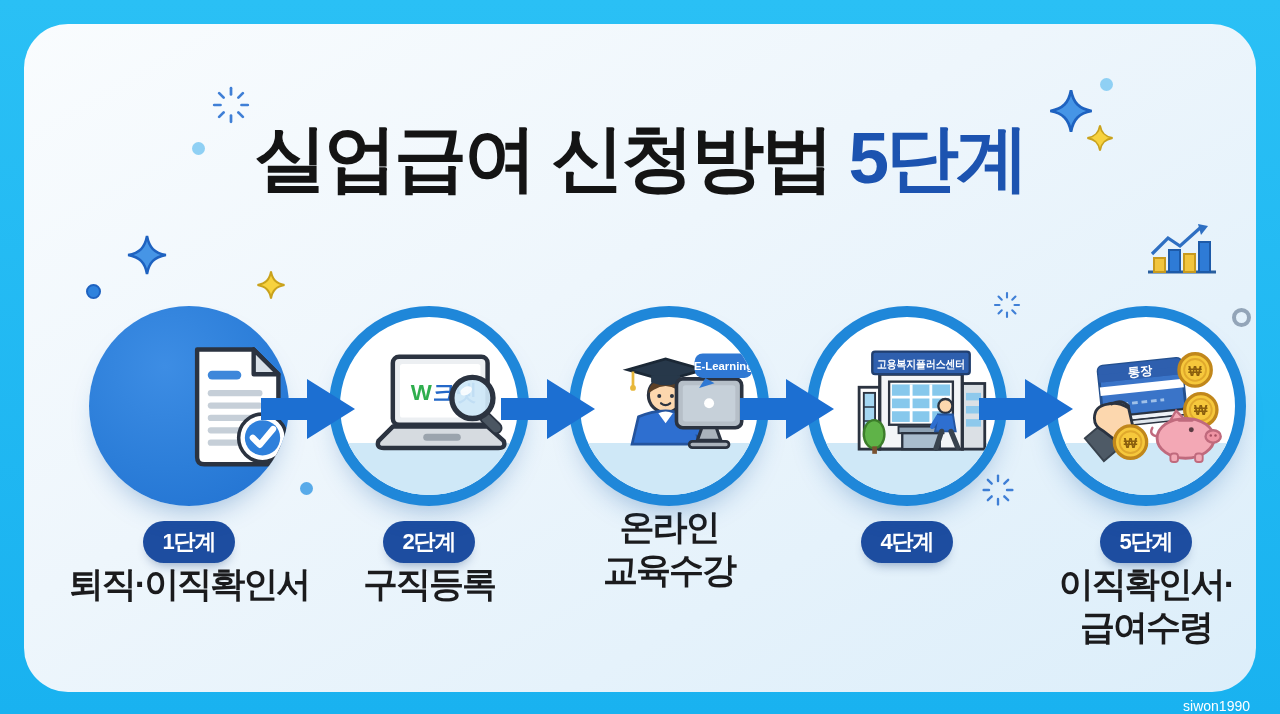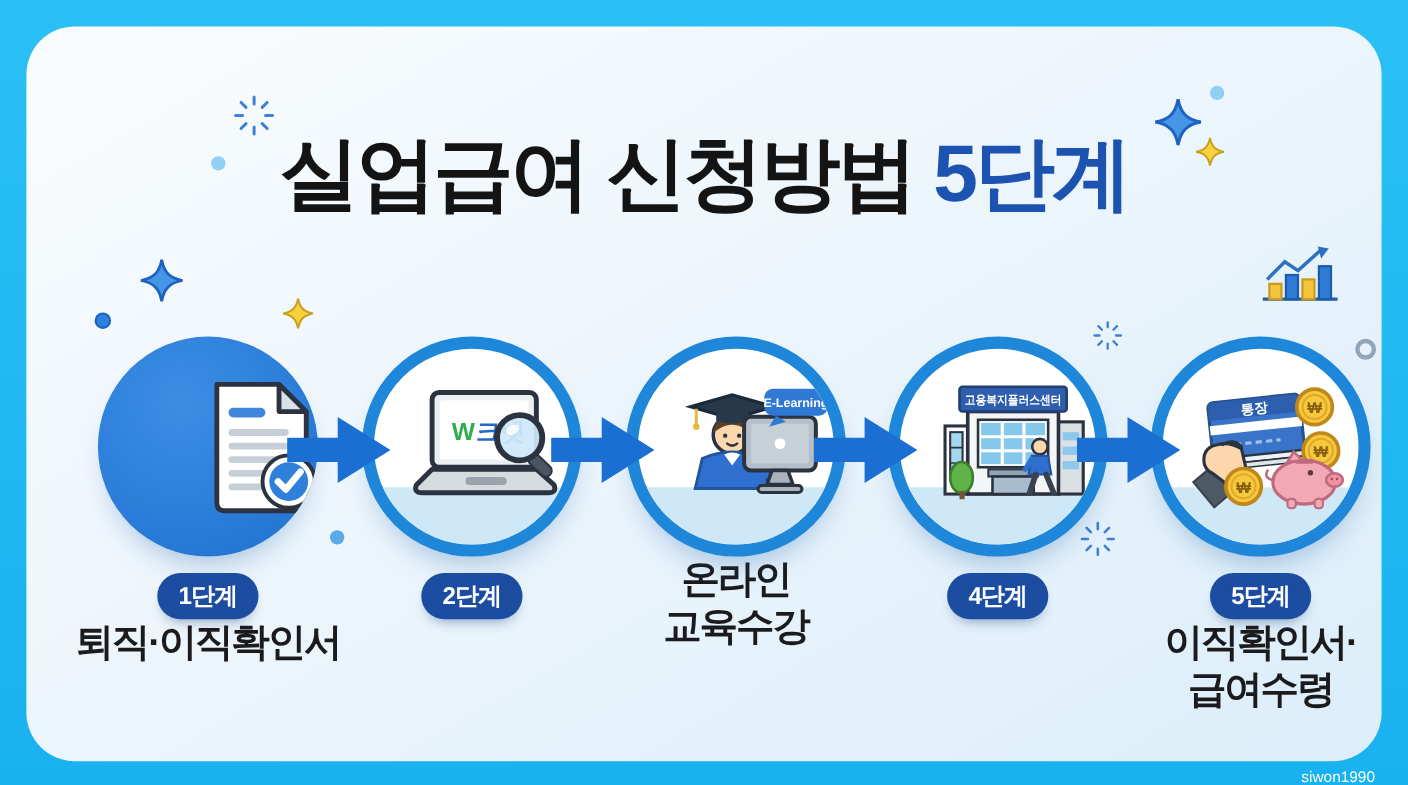--- a/index.html
+++ b/index.html
@@ -138,20 +138,21 @@
             <rect x="134" y="64" width="28" height="12" rx="6" transform="rotate(44 134 64)" fill="#4b5662" stroke="#2b3340" stroke-width="2"></rect>
             <circle cx="119" cy="50" r="23" fill="#cde7f8" fill-opacity="0.93" stroke="#2b3340" stroke-width="6"></circle>
             <ellipse cx="112" cy="42" rx="7" ry="4.5" fill="#ffffff" opacity="0.85" transform="rotate(-28 112 42)"></ellipse>
           </g>
         </svg>
       </div>
       <div class="badge">
           <span>2단계</span>
         </div>
       <div class="label">
+          <div>구직등록</div>
       </div>
     </div>
 
     <div class="step" style="left:525px">
       <div class="circle ring">
         <div class="floor"></div>
         <svg class="icon" width="154" height="116" viewBox="0 0 170 128">
           <path d="M26,24 L68,12 L110,24 L68,36 Z" fill="#27384a" stroke="#1b2836" stroke-width="3"></path>
           <path d="M32,26 v16" stroke="#e8b83a" stroke-width="3"></path>
             <circle cx="32" cy="44" r="3.2" fill="#e8b83a"></circle>

